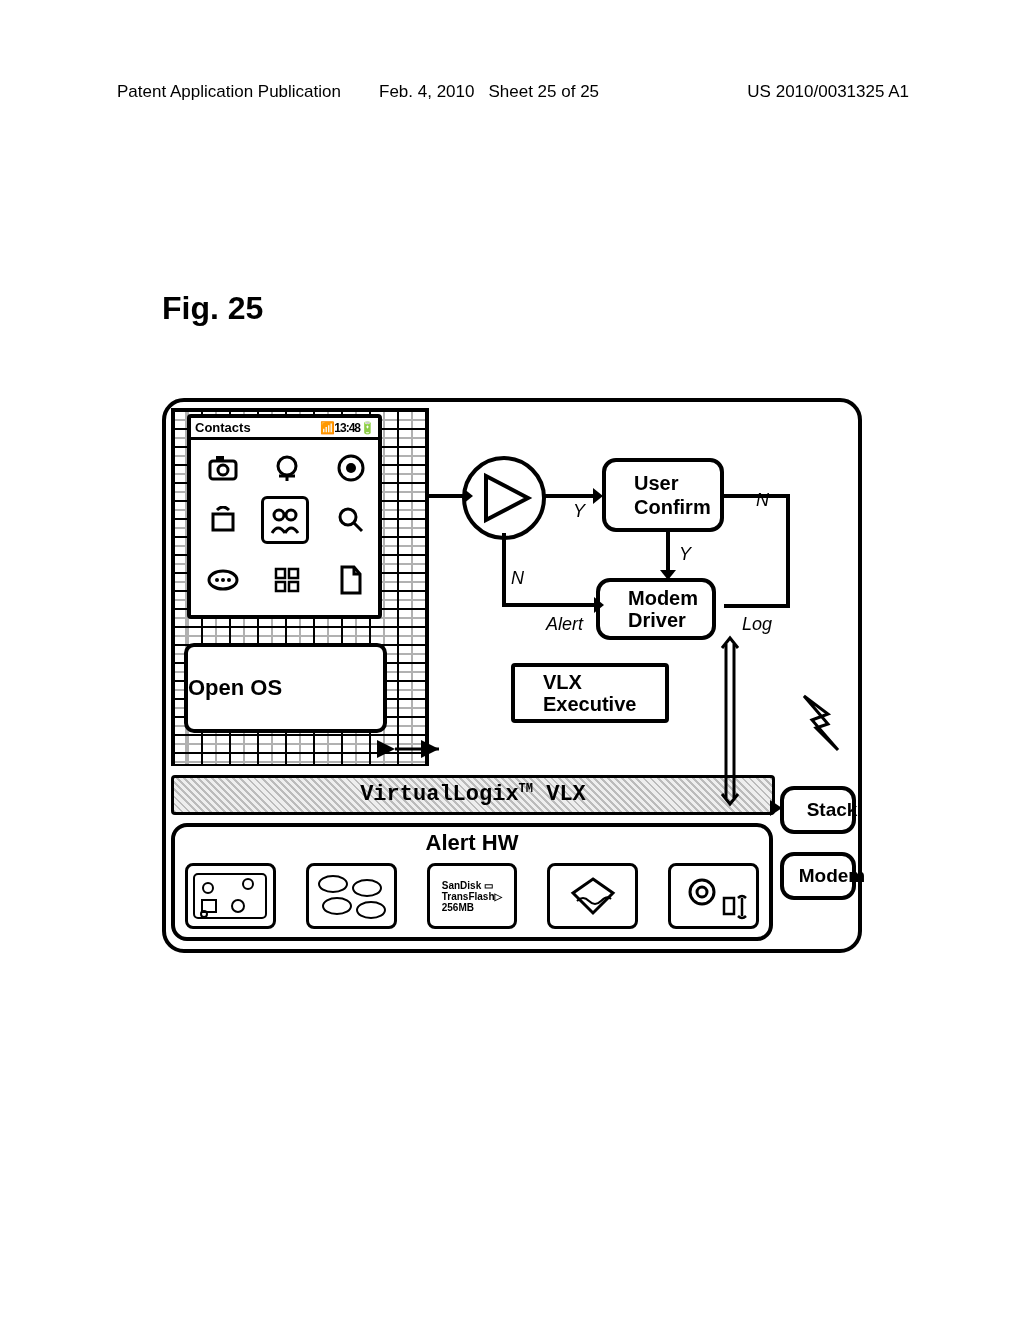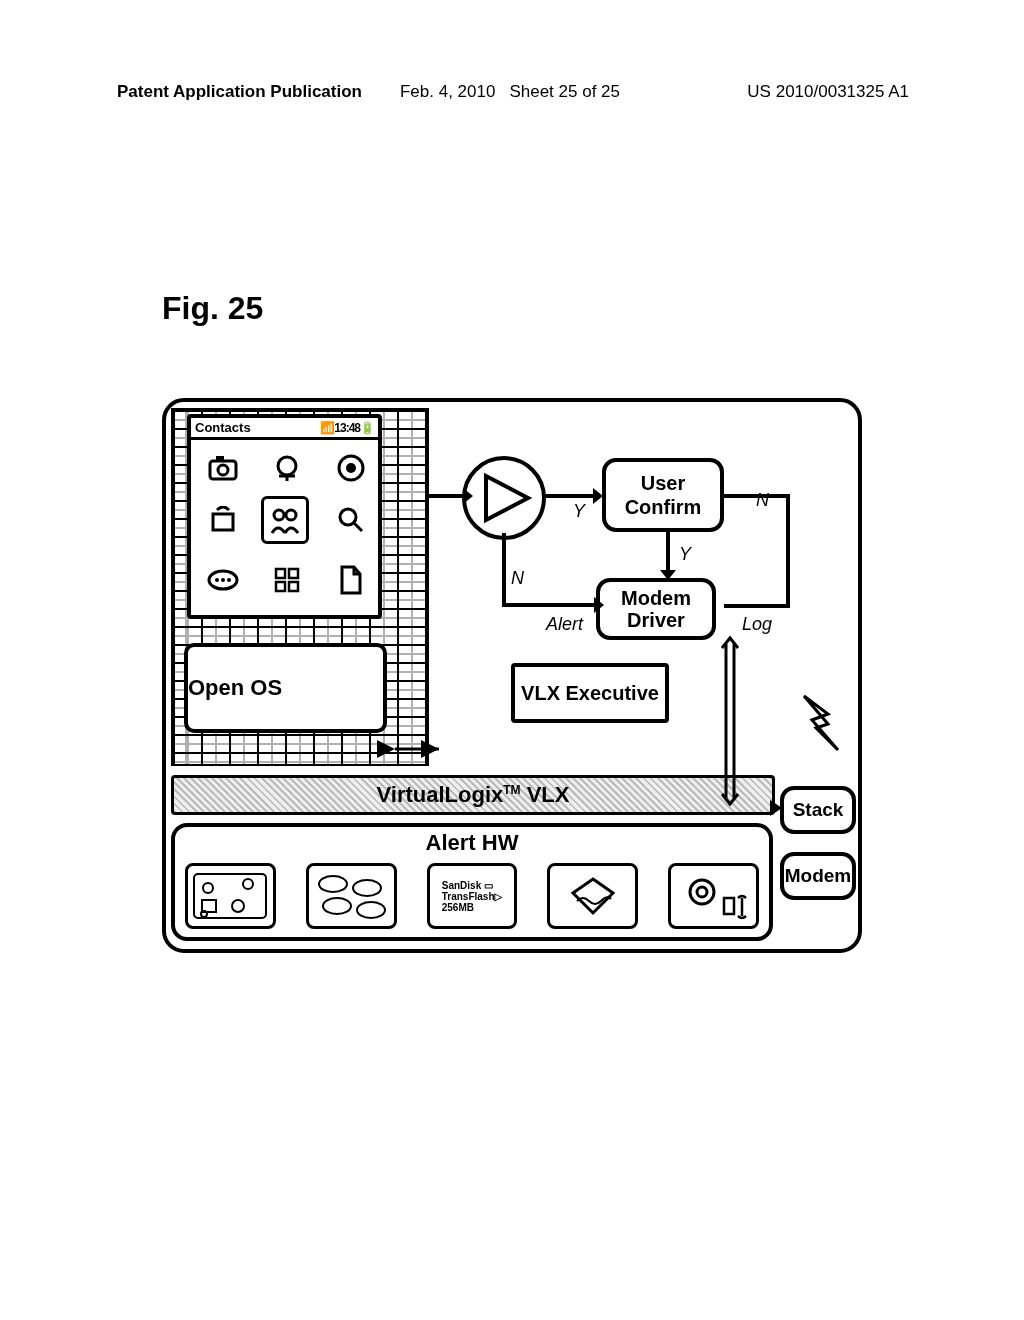--- a/index.html
+++ b/index.html
@@ -13,21 +13,21 @@
   .header {
     position: absolute;
     top: 82px;
     left: 0;
     right: 0;
     padding: 0 115px 0 117px;
     display: flex;
     font-size: 17px;
     color: #000;
   }
-  .header .pub { font-weight: bold; flex: 0 0 auto; }
+  .header .pub { font-weight: normal; flex: 0 0 auto; }
   .header .date { margin-left: 38px; }
   .header .sheet { margin-left: 14px; }
   .header .pat { margin-left: auto; font-weight: normal; }
   .fig-label {
     position: absolute;
     top: 290px; left: 162px;
     font-size: 32px; font-weight: bold;
   }
   .diagram-wrap {
     position: absolute;
@@ -95,21 +95,21 @@
     font-size:22px;font-weight:bold;
   }
   .vlx-layer {
     position:absolute;
     left:9px; top:377px;
     width:604px; height:40px;
     border:3px solid #000; border-radius:4px;
     background:
       repeating-linear-gradient(45deg,#bbb 0 2px,#eee 2px 5px);
     display:flex;align-items:center;justify-content:center;
-    font-size:22px;font-weight:bold;
+    font-size:22px;font-weight:bold;font-family:Liberation Mono, monospace;
   }
   .vlx-layer sup{font-size:12px;}
   .phone-hw {
     position:absolute;
     left:9px; top:425px;
     width:602px; height:118px;
     border:4px solid #000; border-radius:16px;
     background:#fff;
   }
   .phone-hw .title{
@@ -122,21 +122,21 @@
   .hw-item{
     border:3px solid #000; border-radius:8px; flex:1;
     background:#fff; position:relative; overflow:hidden;
     display:flex;align-items:center;justify-content:center;
   }
   .sdtext{font-size:10px;line-height:11px;font-weight:bold;text-align:left;}
   .box {
     position:absolute; background:#fff;
     border:4px solid #000; border-radius:14px;
     display:flex;align-items:center;justify-content:center;
-    text-align:center; font-weight:bold; font-size:22px;
+    font-weight:bold; font-size:22px;padding-left:28px;
   }
   .user-confirm { left:440px; top:60px; width:122px; height:74px; line-height:24px;}
   .modem-driver { left:434px; top:180px; width:120px; height:62px; line-height:22px;}
   .vlx-exec { left:349px; top:265px; width:158px; height:60px; border-radius:4px;}
   .stack { left:618px; top:388px; width:76px; height:48px;}
   .modem { left:618px; top:454px; width:76px; height:48px;}
   .vlx-exec, .stack, .modem, .user-confirm, .modem-driver { font-size:20px; }
   .vlx-exec { font-size:20px; line-height:22px;}
   .stack, .modem { font-size:19px;}
   .label {

